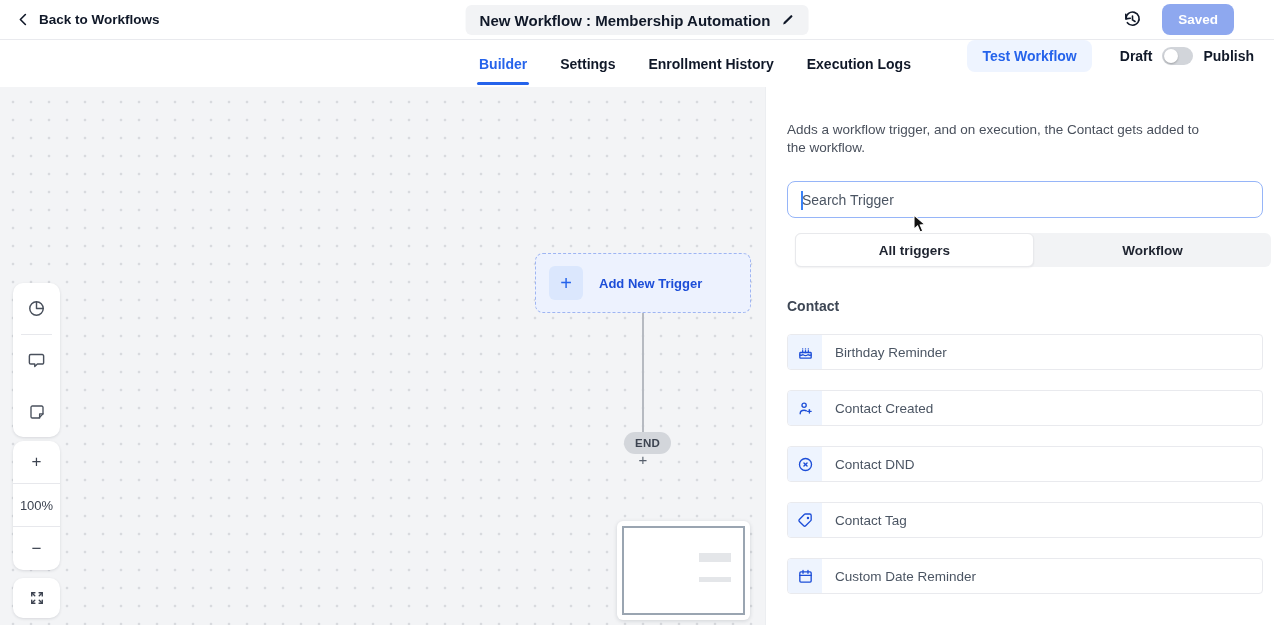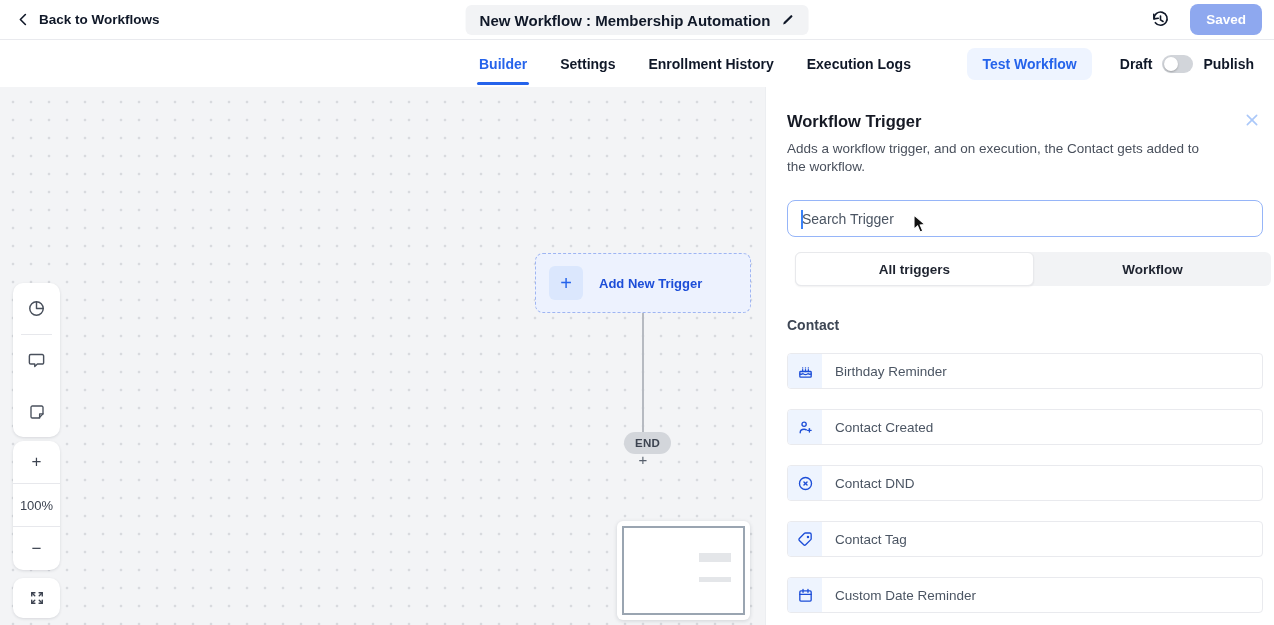--- a/index.html
+++ b/index.html
@@ -8,26 +8,26 @@
   .app { width:1274px; height:459px; position:relative; background:#fff; }
 
   
   .topbar { height:40px; display:flex; align-items:center; position:relative;
     background:#fff; border-bottom:1px solid #e9eaee; }
   .back-btn { display:flex; align-items:center; gap:8px; margin-left:16px;
     font-size:13.5px; font-weight:700; color:#101828; cursor:pointer; }
   .title-chip { position:absolute; left:50%; top:5px; transform:translateX(-50%);
     height:30px; display:flex; align-items:center; gap:10px; padding:0 14px;
     background:#f2f3f5; border-radius:6px; font-size:15px; font-weight:700; color:#101828; }
-  .topbar-right { margin-left:auto; display:flex; align-items:center; gap:20px; padding-right:12px;justify-content:space-between; }
+  .topbar-right { margin-left:auto; display:flex; align-items:center; gap:20px; padding-right:40px;justify-content:space-between; }
   .saved-btn { background:#8ea8ef; color:#fff; font-size:13.5px; font-weight:600;
     border:none; border-radius:8px; padding:8px 16px; }
 
   
-  .tabbar { height:47px; background:#fff; position:relative; display:flex; align-items:center;padding-left:41px; }
+  .tabbar { height:47px; background:#fff; position:relative; display:flex; align-items:flex-start;padding-left:41px; }
   .tabs { position:absolute; left:479px; top:0; height:100%; display:flex; align-items:center; gap:33px; }
   .tab { font-size:14px; font-weight:600; color:#101828; position:relative; cursor:pointer; white-space:nowrap; }
   .tab.active { color:#2563eb; }
   .tab.active::after { content:""; position:absolute; left:-2px; right:-2px; bottom:-13px;
     height:2.5px; background:#2563eb; border-radius:2px; }
   .tabbar-right { margin-left:auto; display:flex; align-items:center; gap:28px; padding-right:20px; }
   .test-workflow { background:#eef4ff; color:#2563eb; font-size:14px; font-weight:600;
     border:none; border-radius:8px; padding:8px 15px; }
   .toggle-group { display:flex; align-items:center; gap:10px; font-size:14px; font-weight:600; color:#101828; }
   .switch { width:31px; height:18px; border-radius:9px; background:#d2d5da; position:relative; }
@@ -224,29 +224,20 @@
 
       <div class="minimap">
         <div class="minimap-inner">
           <div class="mm-bar1"></div>
           <div class="mm-bar2"></div>
         </div>
       </div>
     </div>
 
     <div class="panel">
-      <div class="panel-head">
-        <div class="panel-title">Workflow Trigger</div>
-        <span class="close-x">
-          <svg width="16" height="16" viewBox="0 0 24 24" fill="none" stroke="#abc8f9" stroke-width="2.4" stroke-linecap="round">
-              <path d="M5 5l14 14"></path>
-              <path d="M19 5L5 19"></path>
-            </svg>
-        </span>
-      </div>
       <div class="panel-desc">Adds a workflow trigger, and on execution, the Contact gets added to the workflow.</div>
 
       <div class="search-box">
         <input type="text" placeholder="Search Trigger" style="">
         <div class="caret"></div>
       </div>
 
       <div class="seg">
         <div class="seg-btn active">All triggers</div>
         <div class="seg-btn">Workflow</div>

